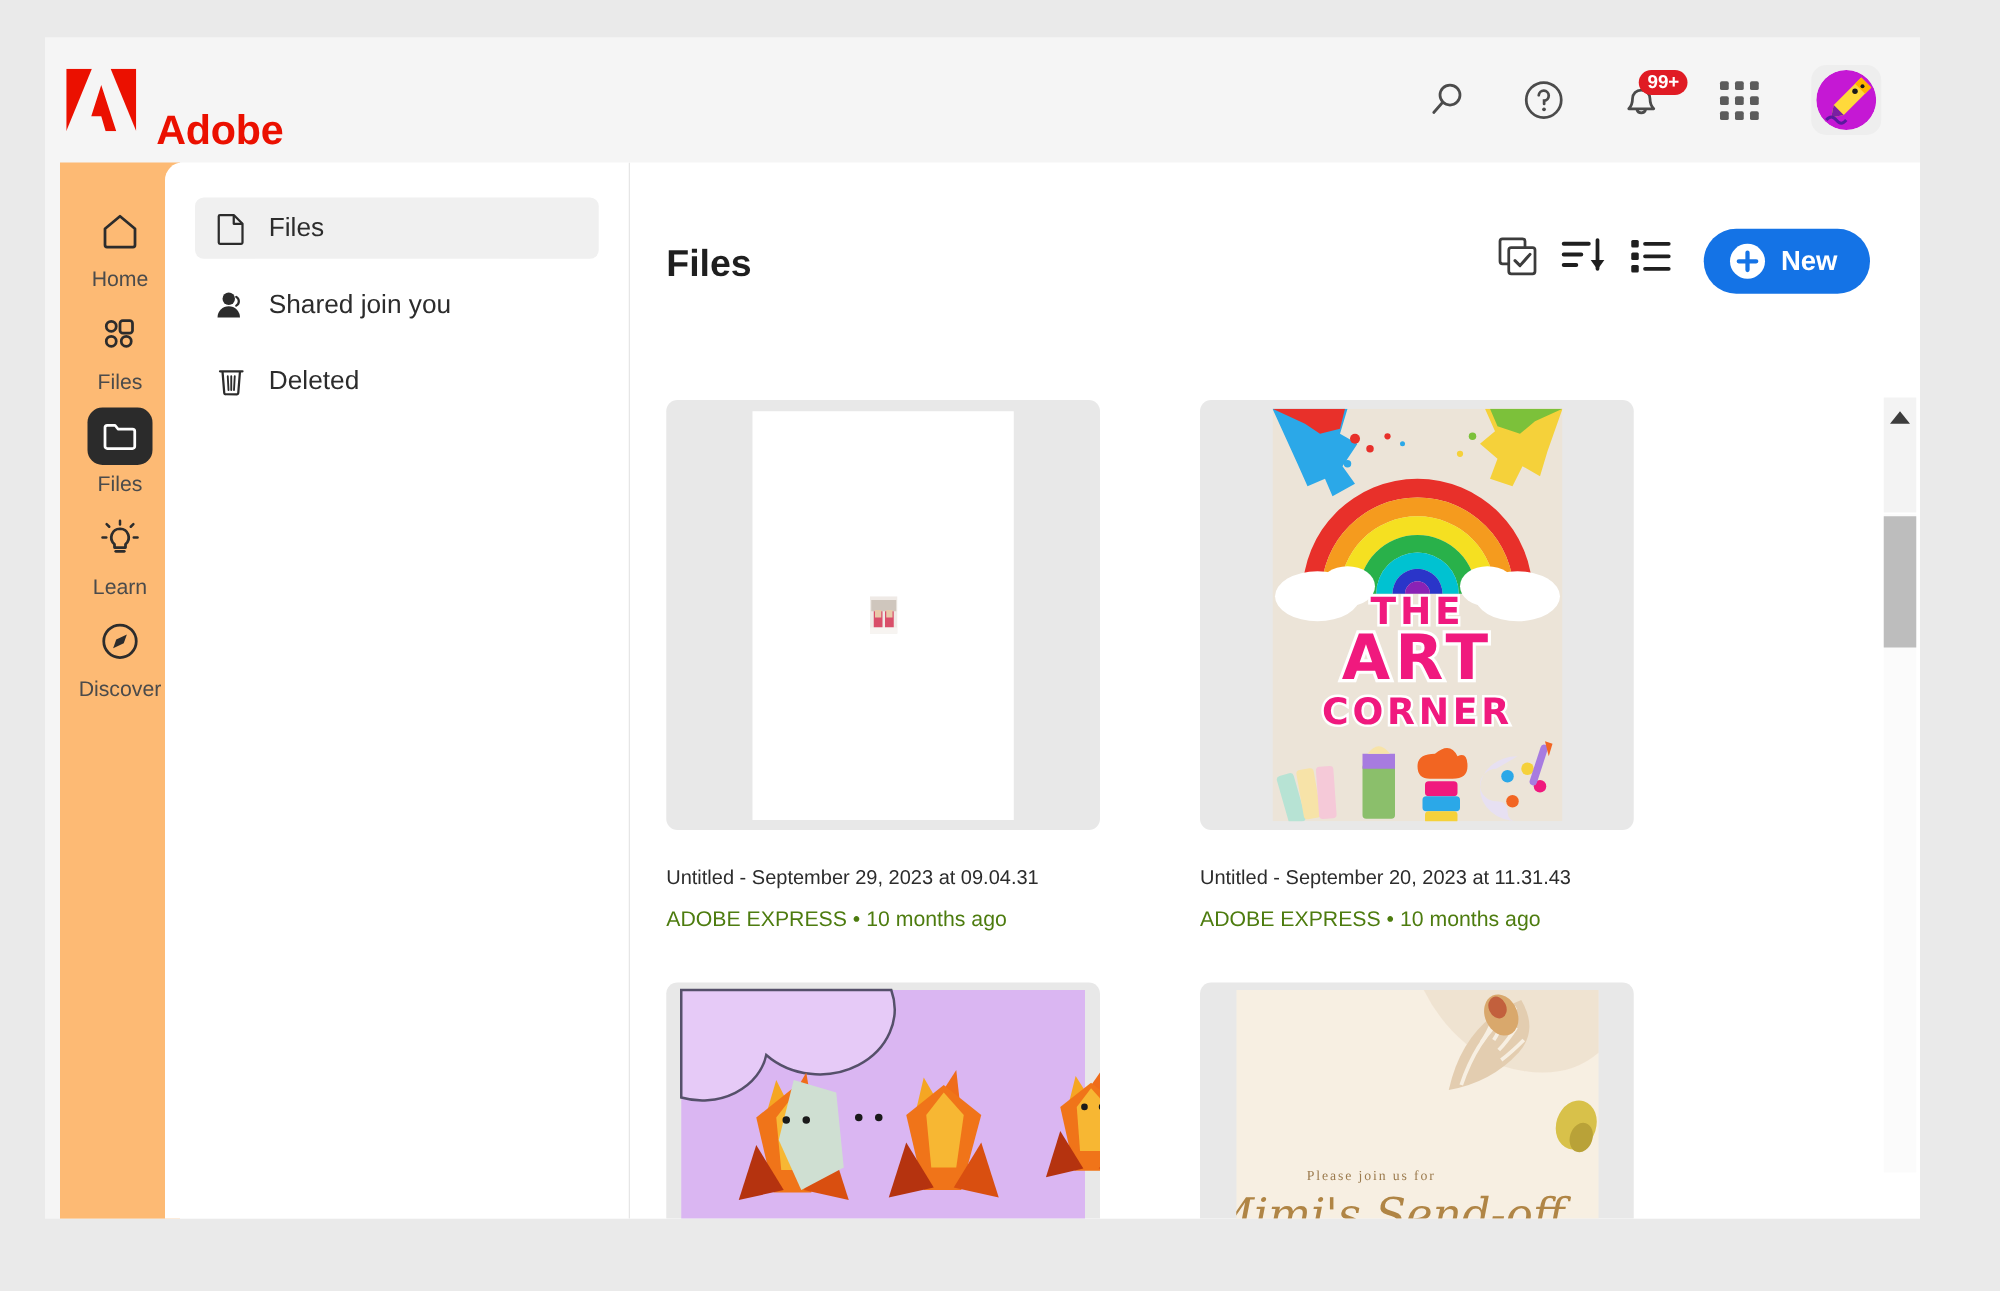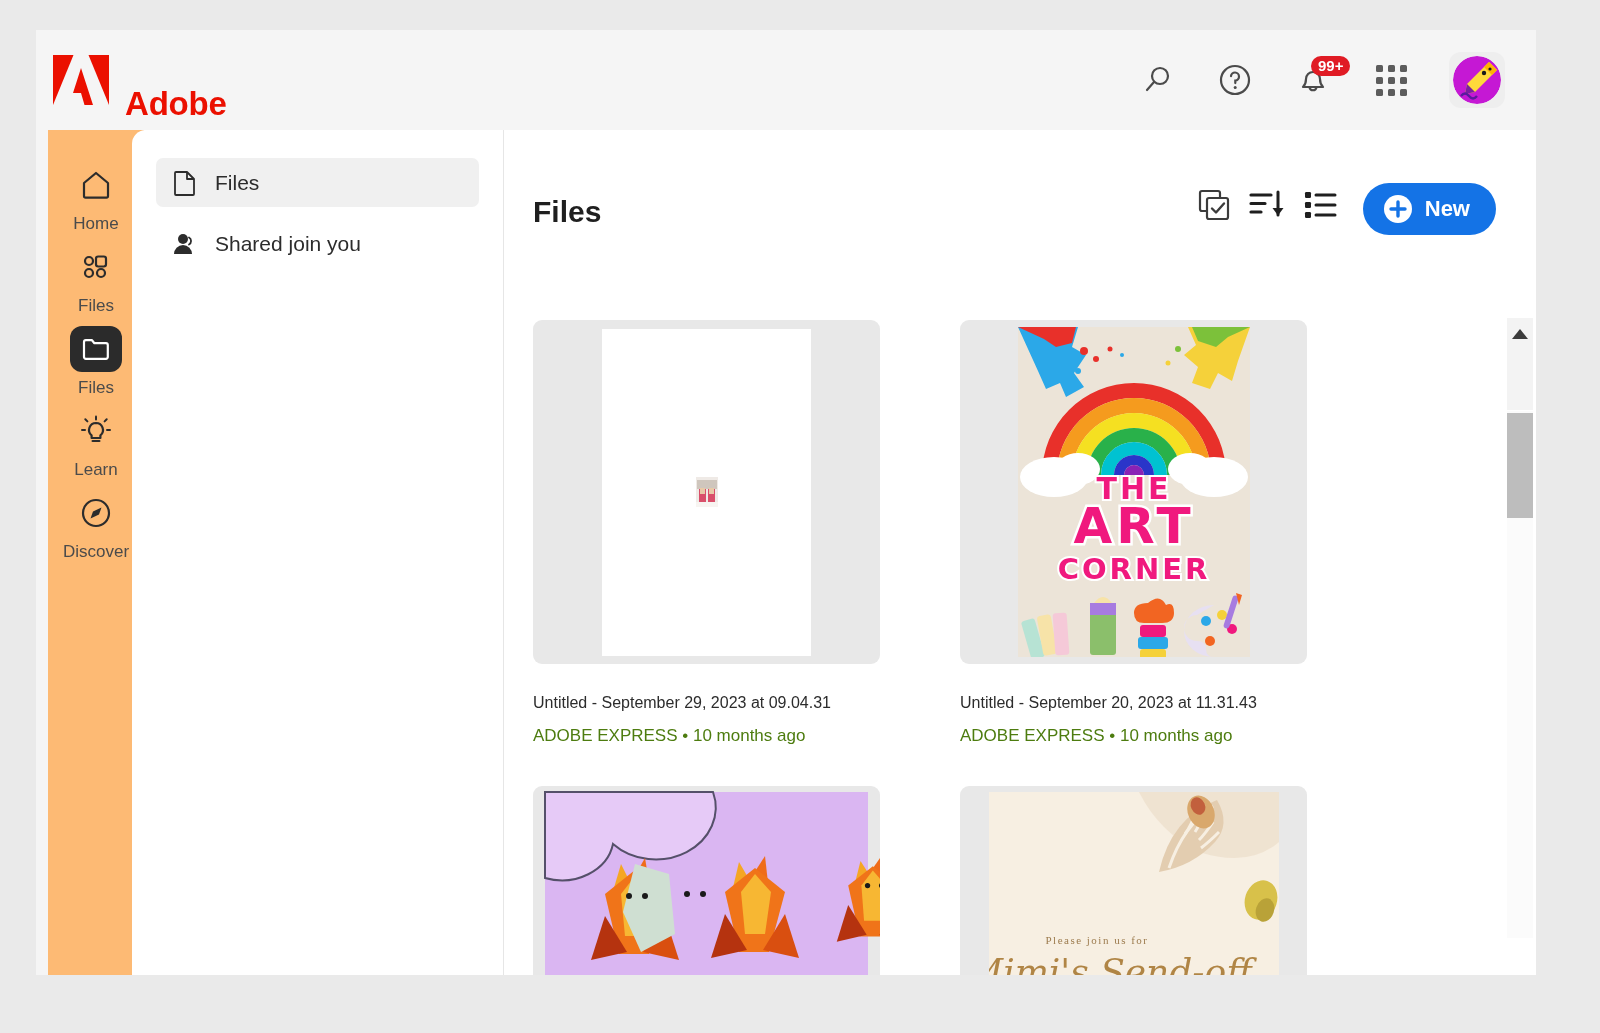--- a/index.html
+++ b/index.html
@@ -399,20 +399,30 @@
         <span class="nav-ico">
           <svg width="26" height="26" viewBox="0 0 26 26">
             <circle cx="11" cy="8" r="5" fill="#2c2c2c"></circle>
             <path d="M2 23 a9 9 0 0 1 18 0 Z" fill="#2c2c2c"></path>
             <path d="M17 6.5 a4 4 0 0 1 0 7" fill="none" stroke="#2c2c2c" stroke-width="1.8" stroke-linecap="round"></path>
           </svg>
         </span>
         <span class="nav-label">Shared join you</span>
       </div>
 
+      <div class="nav-item">
+        <span class="nav-ico">
+          <svg width="24" height="26" viewBox="0 0 24 26">
+            <path d="M3 5 h18" stroke="#2c2c2c" stroke-width="1.8" stroke-linecap="round"></path>
+            <path d="M5 5 l1.4 17.5 a1 1 0 0 0 1 0.9 h9.2 a1 1 0 0 0 1 -0.9 L19 5" fill="none" stroke="#2c2c2c" stroke-width="1.8" stroke-linejoin="round"></path>
+            <path d="M9.2 9 L9.8 20 M12 9 v11 M14.8 9 L14.2 20" stroke="#2c2c2c" stroke-width="1.5" stroke-linecap="round"></path>
+          </svg>
+        </span>
+        <span class="nav-label">Deleted</span>
+      </div>
     </div>
 
     <div id="main-pane">
 
       <div id="main-toolbar">
         <span id="pane-title">Files</span>
 
         <div id="toolbar-actions">
 
           <div class="tool-btn">

